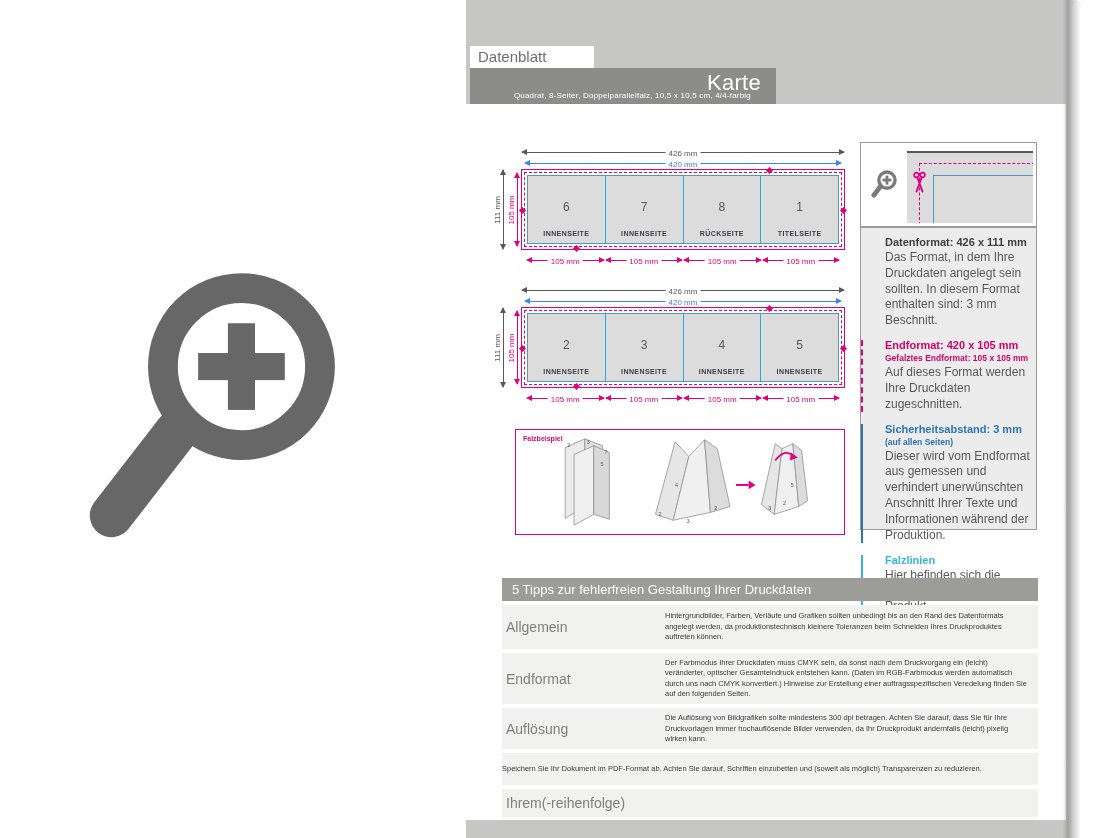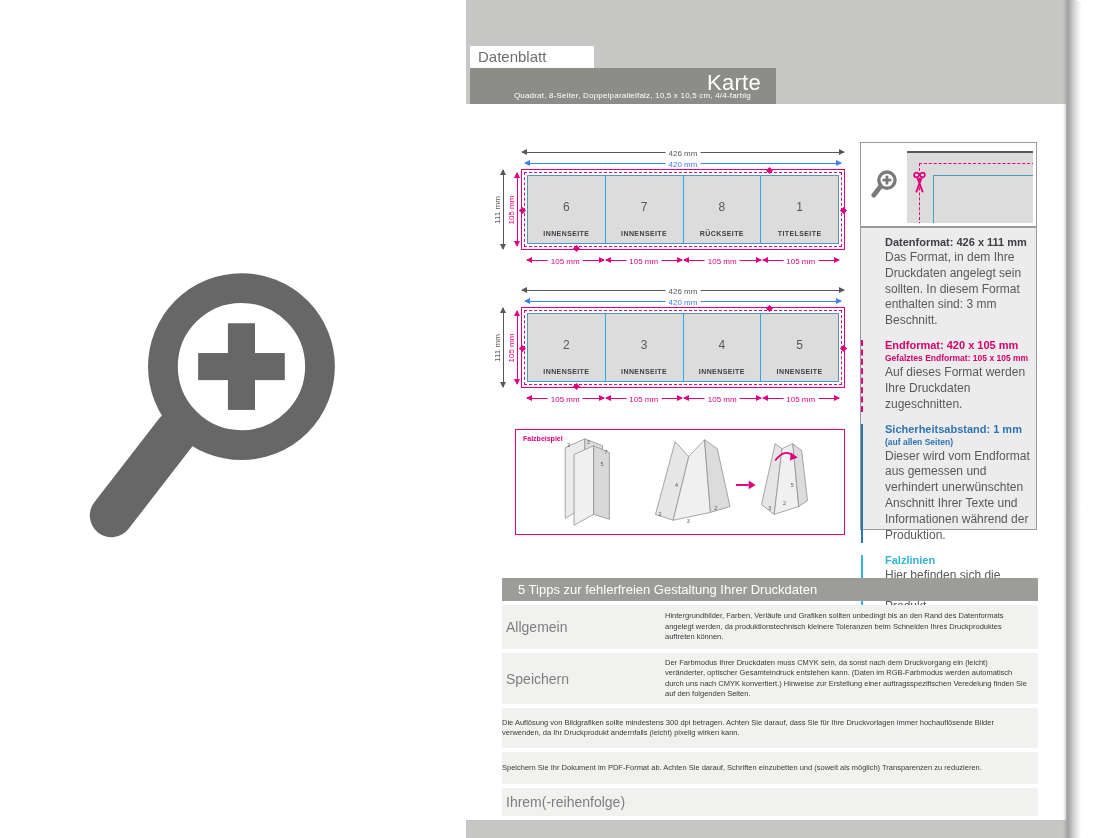--- a/index.html
+++ b/index.html
@@ -77,21 +77,21 @@
   .ip-section.mk-cyan::before{content:"";position:absolute;left:0;top:1px;bottom:1px;border-left:2px solid #35b4e0;}
   .ip-h{font-size:11px;font-weight:bold;color:#3f4046;margin:0 0 2px;}
   .ip-h.mag{color:#d4006e;} .ip-h.blue{color:#2e74b5;} .ip-h.cyan{color:#35b4e0;}
   .ip-sub{font-size:8.5px;font-weight:bold;margin:0 0 2px;}
   .ip-sub.mag{color:#d4006e;} .ip-sub.blue{color:#2e74b5;}
   .ip-p{font-size:12px;line-height:1.32;color:#595959;margin:0 0 7px;}
   .ip-p:last-child{margin-bottom:0;}
 
   
   .tips{position:absolute;left:502px;top:578px;width:536px;}
-  .tips-header{height:23px;background:#9c9c98;color:#fff;font-size:13px;line-height:23px;padding-left:16px;}
+  .tips-header{height:23px;background:#9c9c98;color:#fff;font-size:13px;line-height:23px;padding-left:10px;}
   .tip-row{display:flex;background:#f1f1ef;margin-top:4px;}
   .tip-label{width:163px;box-sizing:border-box;padding-left:4px;display:flex;align-items:center;
     color:#7f7f7f;font-size:14px;flex-shrink:0;}
   .tip-text{flex:1;display:flex;align-items:center;font-size:7.5px;line-height:1.38;color:#3a3a3a;
     padding:5px 10px 5px 0;box-sizing:border-box;}
 </style>
 </head>
 <body>
 
 <div class="canvas">
@@ -304,41 +304,42 @@
     <div class="ip-section">
       <div class="ip-h">Datenformat: 426 x 111 mm</div>
       <p class="ip-p">Das Format, in dem Ihre Druckdaten angelegt sein sollten. In diesem Format enthalten sind: 3 mm Beschnitt.</p>
     </div>
     <div class="ip-section mk-dash">
       <div class="ip-h mag">Endformat: 420 x 105 mm</div>
       <div class="ip-sub mag">Gefalztes Endformat: 105 x 105 mm</div>
       <p class="ip-p">Auf dieses Format werden Ihre Druckdaten zugeschnitten.</p>
     </div>
     <div class="ip-section mk-blue">
-      <div class="ip-h blue">Sicherheitsabstand: 1 mm</div>
+      <div class="ip-h blue">Sicherheitsabstand: 3 mm</div>
       <div class="ip-sub blue">(auf allen Seiten)</div>
       <p class="ip-p">Dieser wird vom Endformat aus gemessen und verhindert unerwünschten Anschnitt Ihrer Texte und Informationen während der Produktion.</p>
     </div>
     <div class="ip-section mk-cyan">
       <div class="ip-h cyan">Falzlinien</div>
       <p class="ip-p">Hier befinden sich die Falzpositionen in Ihrem Produkt.</p>
     </div>
   </div>
 
   <div class="tips">
     <div class="tips-header">5 Tipps zur fehlerfreien Gestaltung Ihrer Druckdaten</div>
     <div class="tip-row" style="min-height:44px">
       <div class="tip-label">Allgemein</div>
       <div class="tip-text">Hintergrundbilder, Farben, Verläufe und Grafiken sollten unbedingt bis an den Rand des Datenformats angelegt werden, da produktionstechnisch kleinere Toleranzen beim Schneiden Ihres Druckproduktes auftreten können.</div>
     </div>
     <div class="tip-row" style="min-height:45px">
-      <div class="tip-label">Speichern</div>
+      <div class="tip-label">Endformat</div>
       <div class="tip-text">Der Farbmodus Ihrer Druckdaten muss CMYK sein, da sonst nach dem Druckvorgang ein (leicht) veränderter, optischer Gesamteindruck entstehen kann. (Daten im RGB-Farbmodus werden automatisch durch uns nach CMYK konvertiert.) Hinweise zur Erstellung einer auftragsspezifischen Veredelung finden Sie auf den folgenden Seiten.</div>
     </div>
     <div class="tip-row" style="min-height:40px">
+      <div class="tip-label">Auflösung</div>
       <div class="tip-text">Die Auflösung von Bildgrafiken sollte mindestens 300 dpi betragen. Achten Sie darauf, dass Sie für Ihre Druckvorlagen immer hochauflösende Bilder verwenden, da Ihr Druckprodukt andernfalls (leicht) pixelig wirken kann.</div>
     </div>
     <div class="tip-row" style="min-height:32px">
       <div class="tip-text">Speichern Sie Ihr Dokument im PDF-Format ab. Achten Sie darauf, Schriften einzubetten und (soweit als möglich) Transparenzen zu reduzieren.</div>
     </div>
     <div class="tip-row" style="min-height:28px">
       <div class="tip-label">Ihrem(-reihenfolge)</div>
     </div>
   </div>
 

